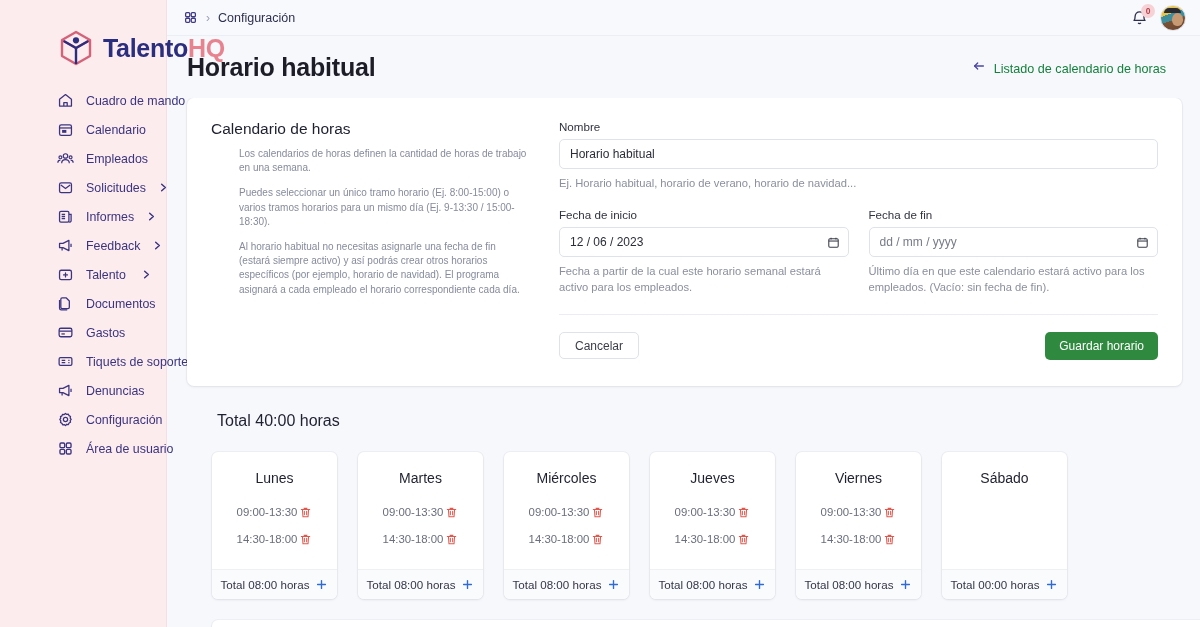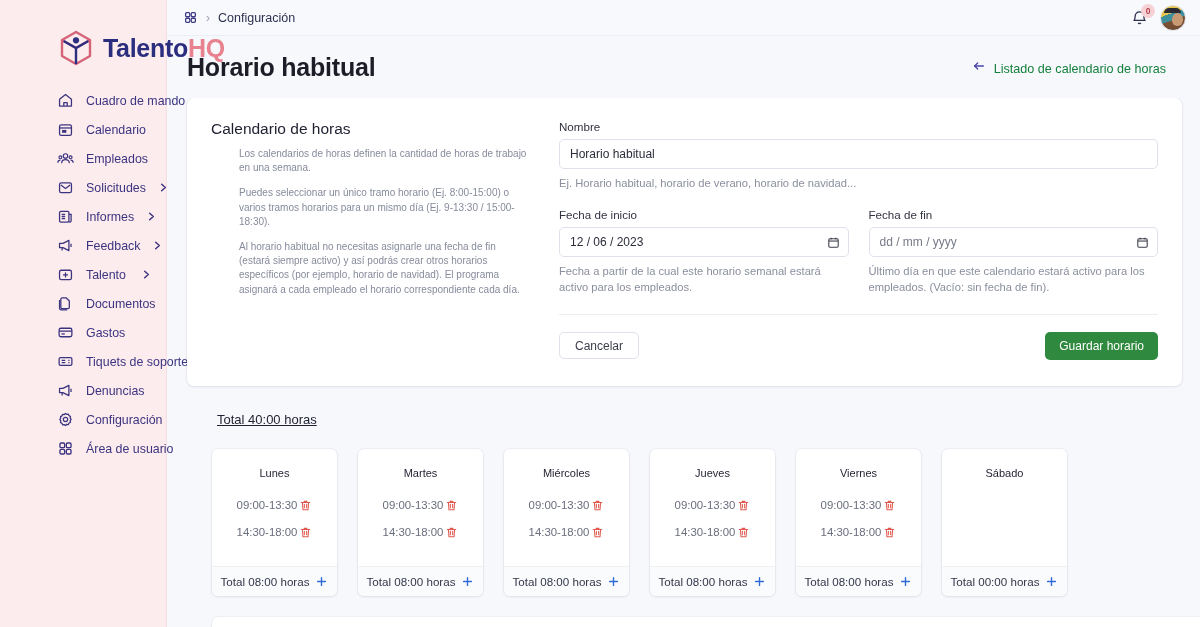--- a/index.html
+++ b/index.html
@@ -132,34 +132,34 @@
     height: 27px; padding: 0 15px; font-size: 12px; color: #3b3d4b;
     cursor: pointer; font-family: "Liberation Sans", sans-serif;
   }
   .btn-primary {
     margin-left: auto; border: none; border-radius: 5px;
     height: 28px; padding: 0 14px; font-size: 12px; color: #fff;
     background: #2f8a3f; cursor: pointer; font-family: "Liberation Sans", sans-serif;
   }
 
   
-  .total-line { font-size: 13px; color: #1f2030; padding: 26px 0 0 30px; text-decoration: underline; }
+  .total-line { font-size: 16px; color: #1f2030; padding: 26px 0 0 30px; }
 
   .days {
     display: flex; gap: 21px; padding: 22px 0 0 25px;
   }
   .day {
     width: 125px; flex: 0 0 125px;
     background: #fff; border-radius: 6px;
     box-shadow: 0 1px 3px rgba(18,23,50,.08), 0 0 0 1px rgba(20,25,60,.035);
     display: flex; flex-direction: column;
     min-height: 147px;
     overflow: hidden;
   }
-  .day-name { text-align: center; font-size: 11px; color: #1f2030; padding: 18px 0 0 0; }
+  .day-name { text-align: center; font-size: 14px; color: #1f2030; padding: 18px 0 0 0; }
   .day-slots { flex: 1; padding: 20px 0 14px 0; }
   .slot {
     display: flex; align-items: center; justify-content: center; gap: 2px;
     font-size: 11.4px; color: #6a6e7d; margin-bottom: 14px;
   }
   .slot:last-child { margin-bottom: 0; }
   .trash { width: 13px; height: 13px; cursor: pointer; flex: 0 0 13px; }
   .day-foot {
     border-top: 1px solid #eef0f4; background: #fafbfc;
     height: 30px; display: flex; align-items: center; justify-content: center; gap: 6px;

